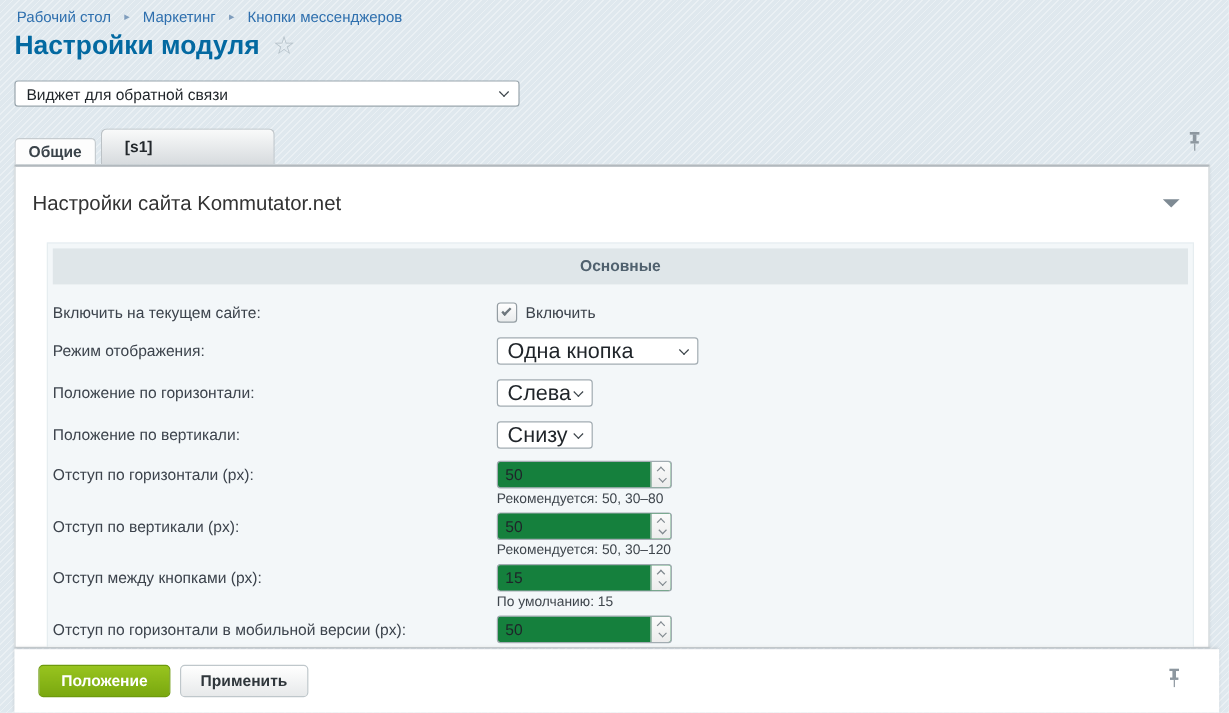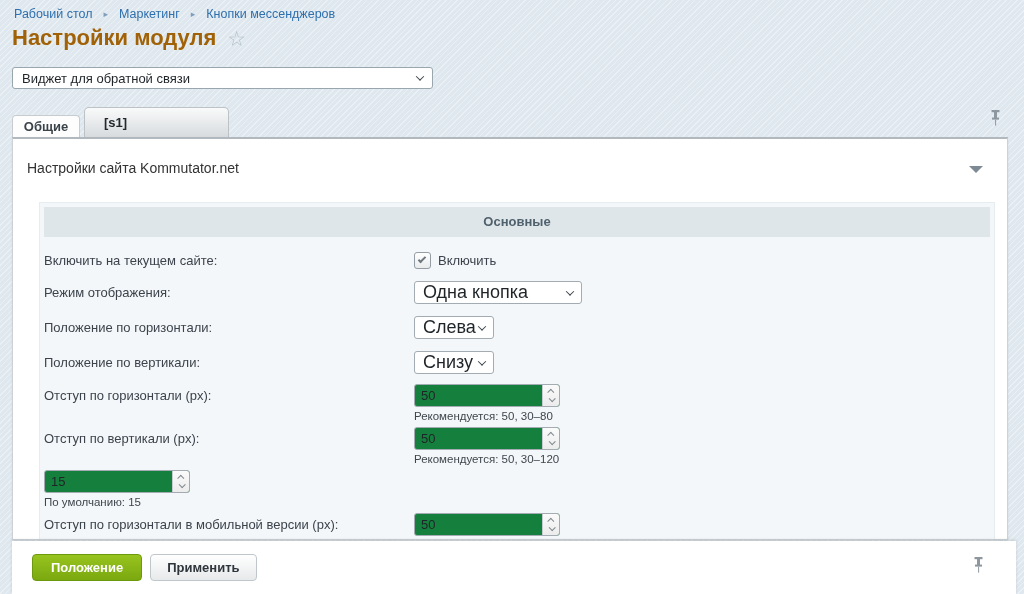--- a/index.html
+++ b/index.html
@@ -11,21 +11,21 @@
     background-image:repeating-linear-gradient(315deg, rgba(255,255,255,0.35) 0px, rgba(255,255,255,0.35) 1px, transparent 1px, transparent 4px);
   }
 
   
   .breadcrumb { position:absolute; top:7px; left:14px; display:flex; align-items:center; gap:11px; font-size:12.5px; }
   .breadcrumb .crumb { color:#2e6fae; text-decoration:none; cursor:pointer; }
   .crumb-sep { color:#7f9dbd; font-size:9px; line-height:1; padding-top:1px; }
 
   
   .page-title-wrap { position:absolute; top:25px; left:12px; display:flex; align-items:center; gap:11px; }
-  .page-title { font-size:22px; font-weight:bold; color:#a16207; }
+  .page-title { font-size:22px; font-weight:bold; color:#0369a1; }
   .star-icon { color:#b3bfc7; font-size:21px; line-height:1; cursor:pointer; }
 
   
   .module-select { position:absolute; top:67px; left:12px; width:421px; height:22px;
     background:#fff; border:1px solid #9aa6ad; border-radius:3px;
     display:flex; align-items:center; justify-content:space-between; padding:0 9px;
     font-size:13px; color:#1f2429; cursor:pointer; }
   .chev-down { width:6px; height:6px; border-right:1.6px solid #3c444a; border-bottom:1.6px solid #3c444a;
     transform:rotate(45deg) translate(-1px,-1px); flex:0 0 auto; }
 
@@ -40,21 +40,21 @@
 
   .pin { color:#8d979f; }
   .pin-top { position:absolute; left:989px; top:110px; cursor:pointer; }
   .pin-bottom { position:absolute; right:31px; top:16px; cursor:pointer; }
 
   
   .main-panel { position:absolute; left:12px; top:137px; width:996px; height:403px;
     background:#fff; border:1px solid #ccd2d5; border-top:2px solid #b2b9be;
     overflow:hidden; box-shadow:0 1px 2px rgba(0,0,0,0.08); }
   .panel-head { position:relative; height:63px; }
-  .panel-title { position:absolute; left:14px; top:21px; font-size:14px; color:#333; }
+  .panel-title { position:absolute; left:14px; top:21px; font-size:17px; color:#333; }
   .collapse-arrow { position:absolute; right:24px; top:27px; width:0; height:0; cursor:pointer;
     border-left:7px solid transparent; border-right:7px solid transparent; border-top:7px solid #7e8a93; }
 
   .inner-box { margin-left:26px; width:956px; height:340px; background:#f3f7f9;
     border:1px solid #e6edf0; padding:4px; }
   .section-header { height:30px; background:#dfe6e9; text-align:center; line-height:30px;
     font-size:13px; font-weight:bold; color:#50616e; }
 
   .form { padding-top:15px; }
   .form-row { display:flex; align-items:flex-start; }
@@ -196,20 +196,21 @@
             <span class="spin">
               <span class="chev-up-sm"></span>
               <span class="chev-down-sm"></span>
             </span>
           </div>
           <div class="hint">Рекомендуется: 50, 30–120</div>
         </div>
       </div>
 
       <div class="form-row mb5">
+        <div class="form-label">Отступ между кнопками (px):</div>
         <div class="num-wrap">
           <div class="num">
             <input value="15" style="">
             <span class="spin">
               <span class="chev-up-sm"></span>
               <span class="chev-down-sm"></span>
             </span>
           </div>
           <div class="hint">По умолчанию: 15</div>
         </div>

